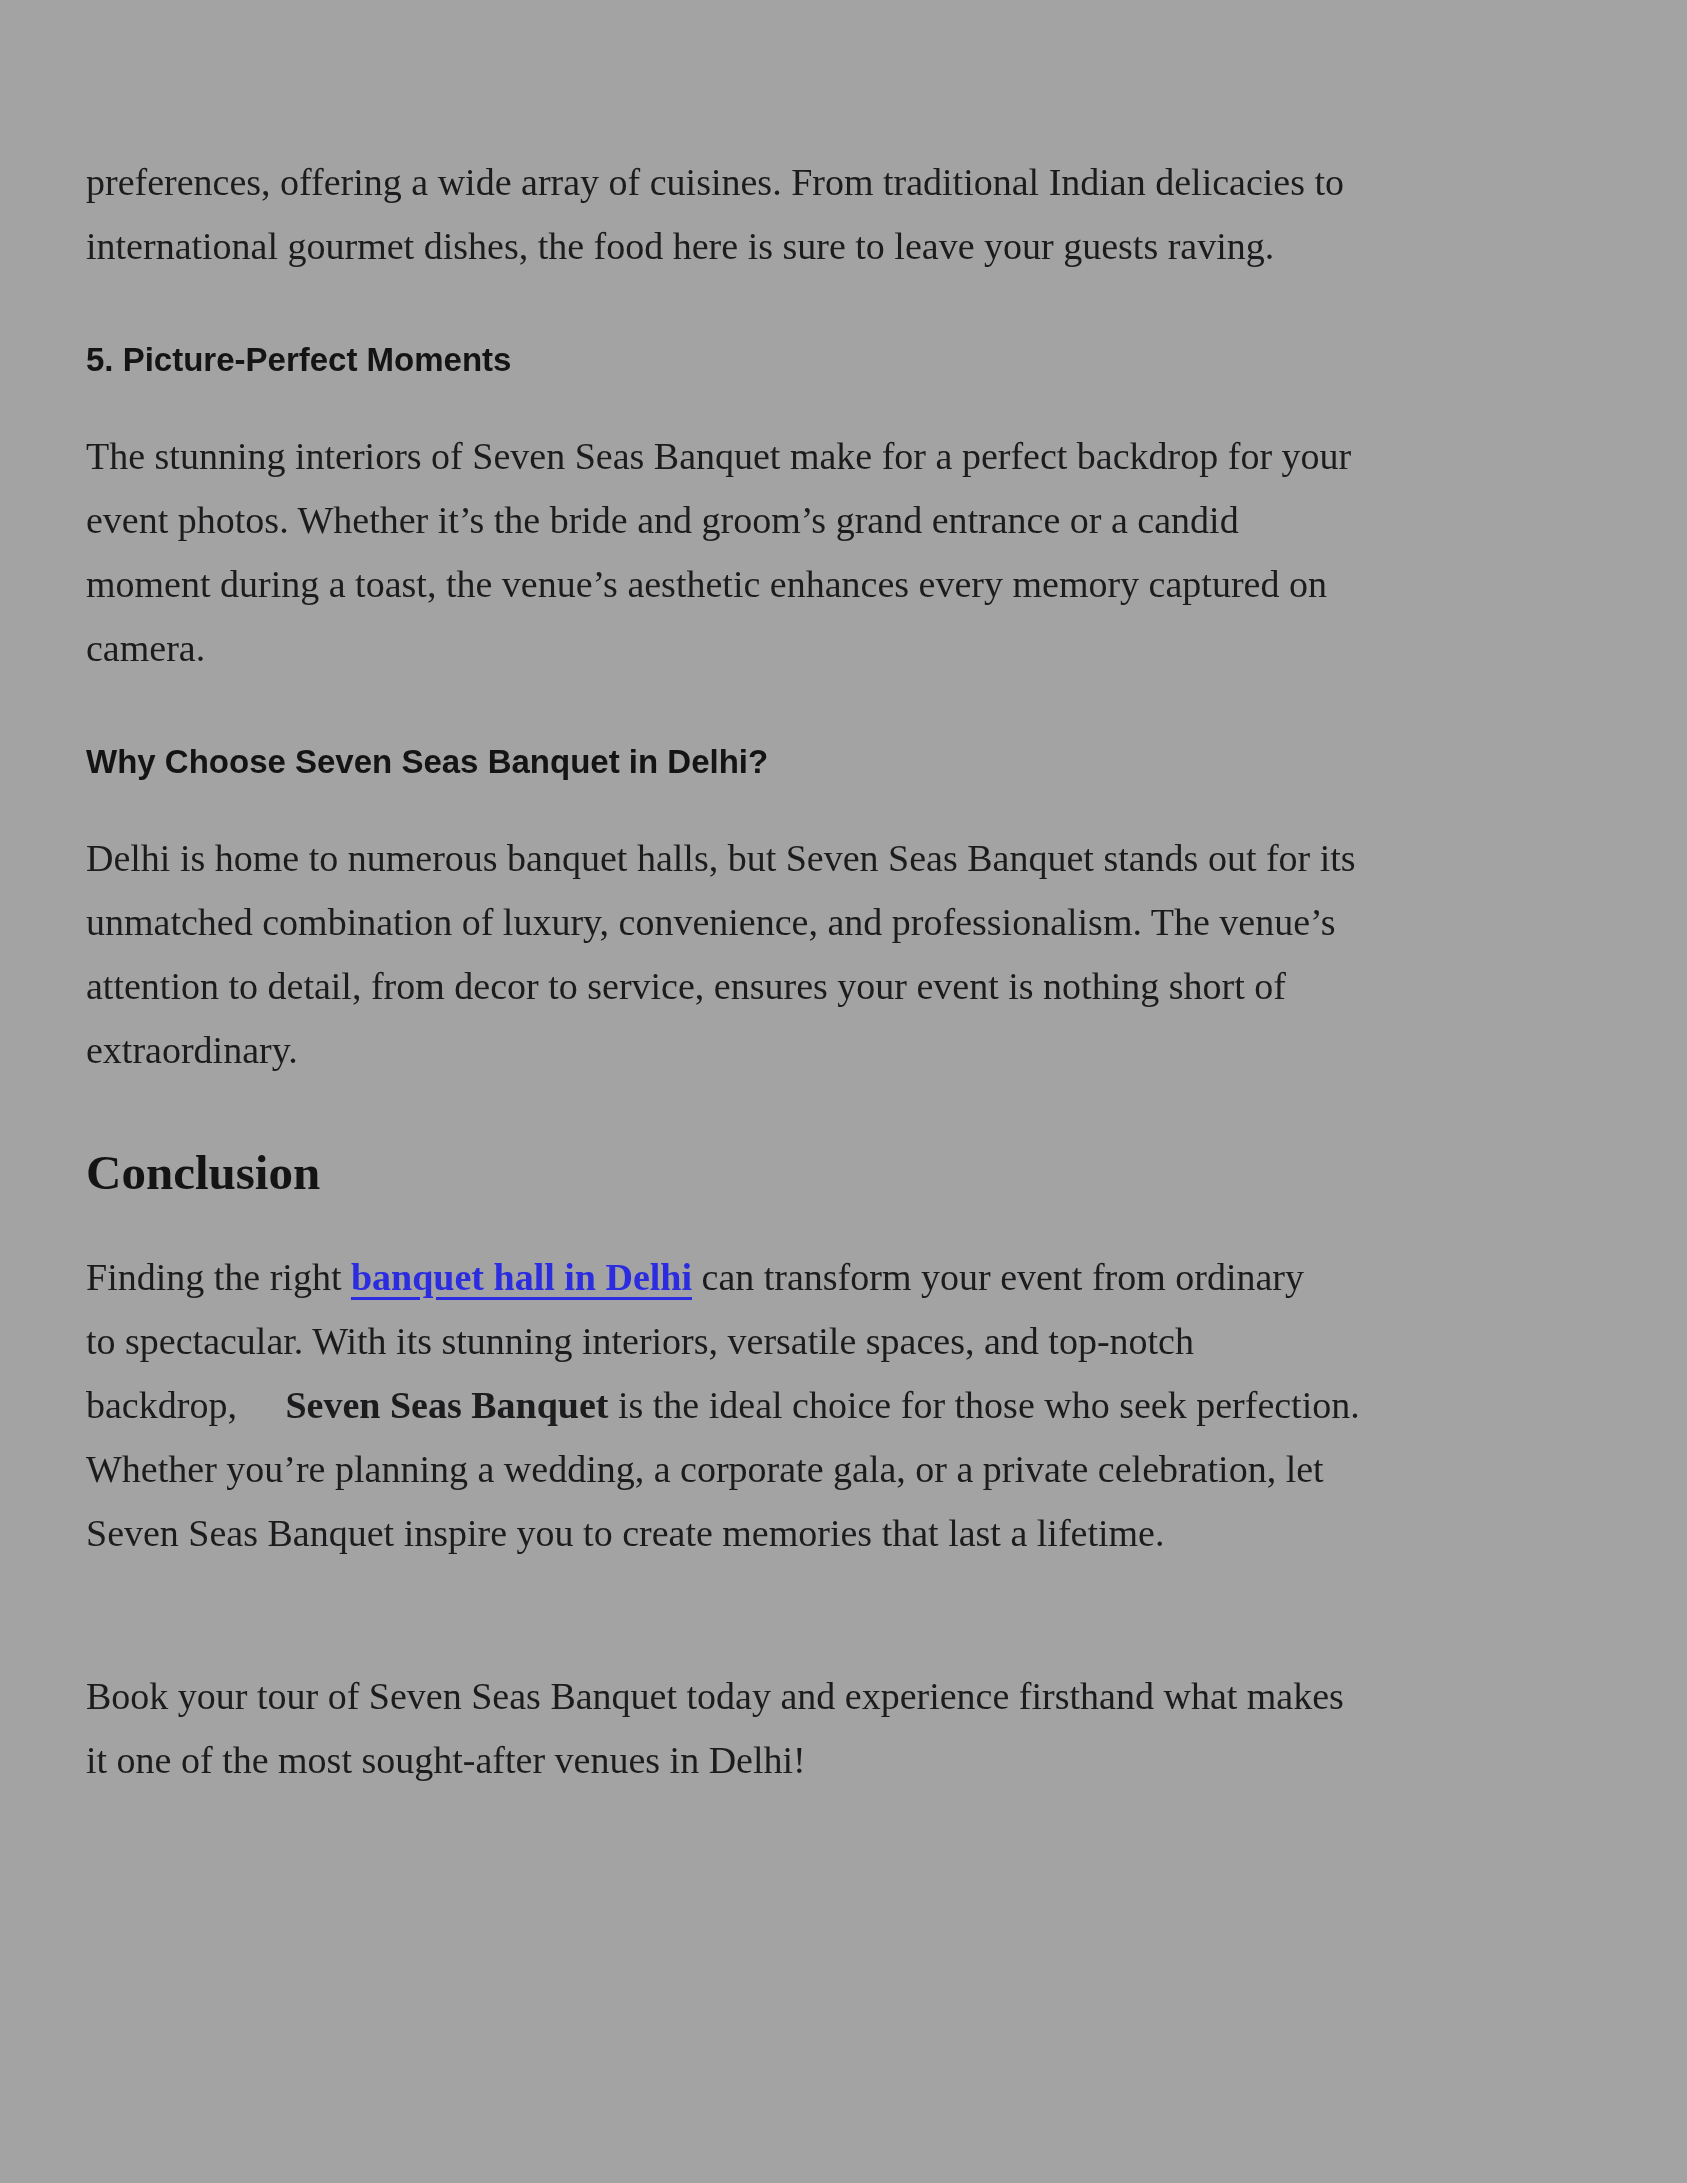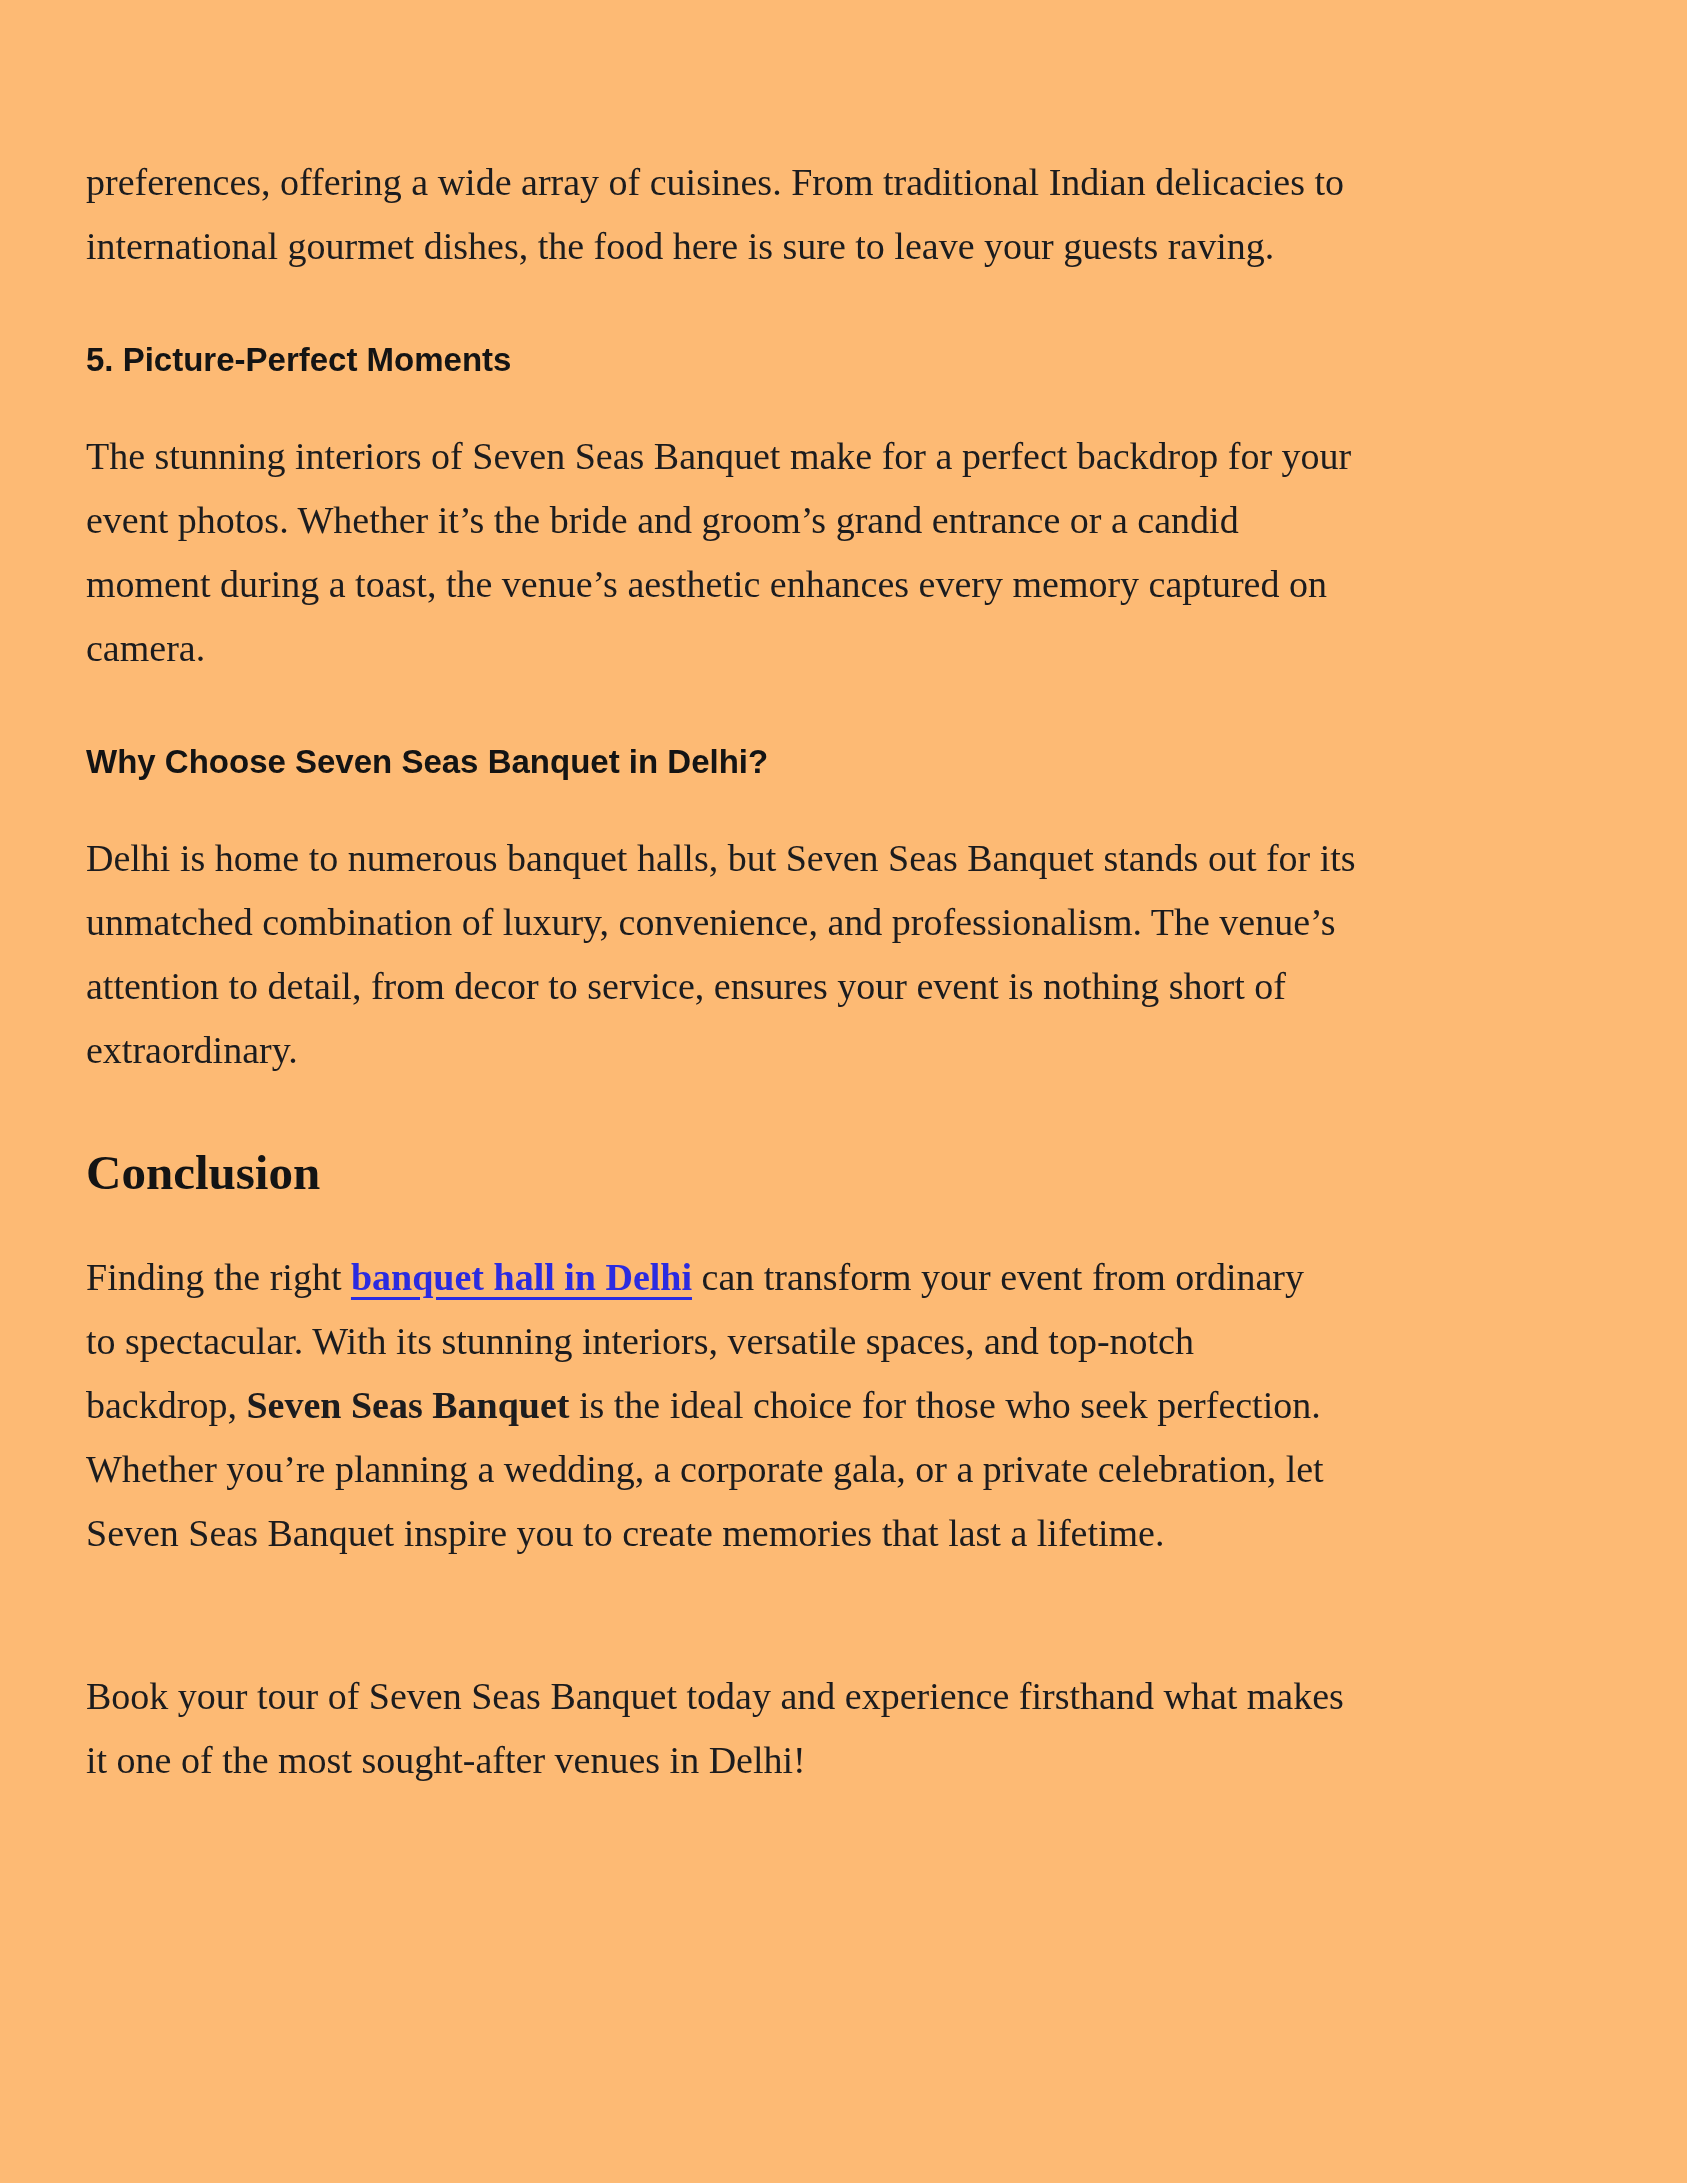--- a/index.html
+++ b/index.html
@@ -4,21 +4,21 @@
 <style>
   html, body {
     margin: 0;
     padding: 0;
     background: #ffffff;
   }
   .page {
     position: relative;
     width: 1687px;
     height: 2183px;
-    background: #fdba74;
+    background: #a3a3a3;
     overflow: hidden;
     font-family: "Liberation Serif", serif;
   }
   .content {
     position: absolute;
     left: 86px;
     top: 0;
     width: 1516px;
   }
   .para {
@@ -55,21 +55,21 @@
   .para-closing   { margin-top: 99px; }
   .rich-line { white-space: pre-wrap; }
   .inline-link {
     color: #2b2be0;
     font-weight: bold;
     text-decoration: underline;
     text-decoration-thickness: 3.3px;
     text-underline-offset: 6.6px;
     cursor: pointer;
   }
-  .inline-bold { font-weight: bold; }
+  .inline-bold { font-weight: bold; margin-left: 39px; }
 </style>
 </head>
 <body>
 
 <div class="page">
   <div class="content">
 
     <p class="para para-intro">preferences, offering a wide array of cuisines. From traditional Indian delicacies to
 international gourmet dishes, the food here is sure to leave your guests raving.</p>
 

